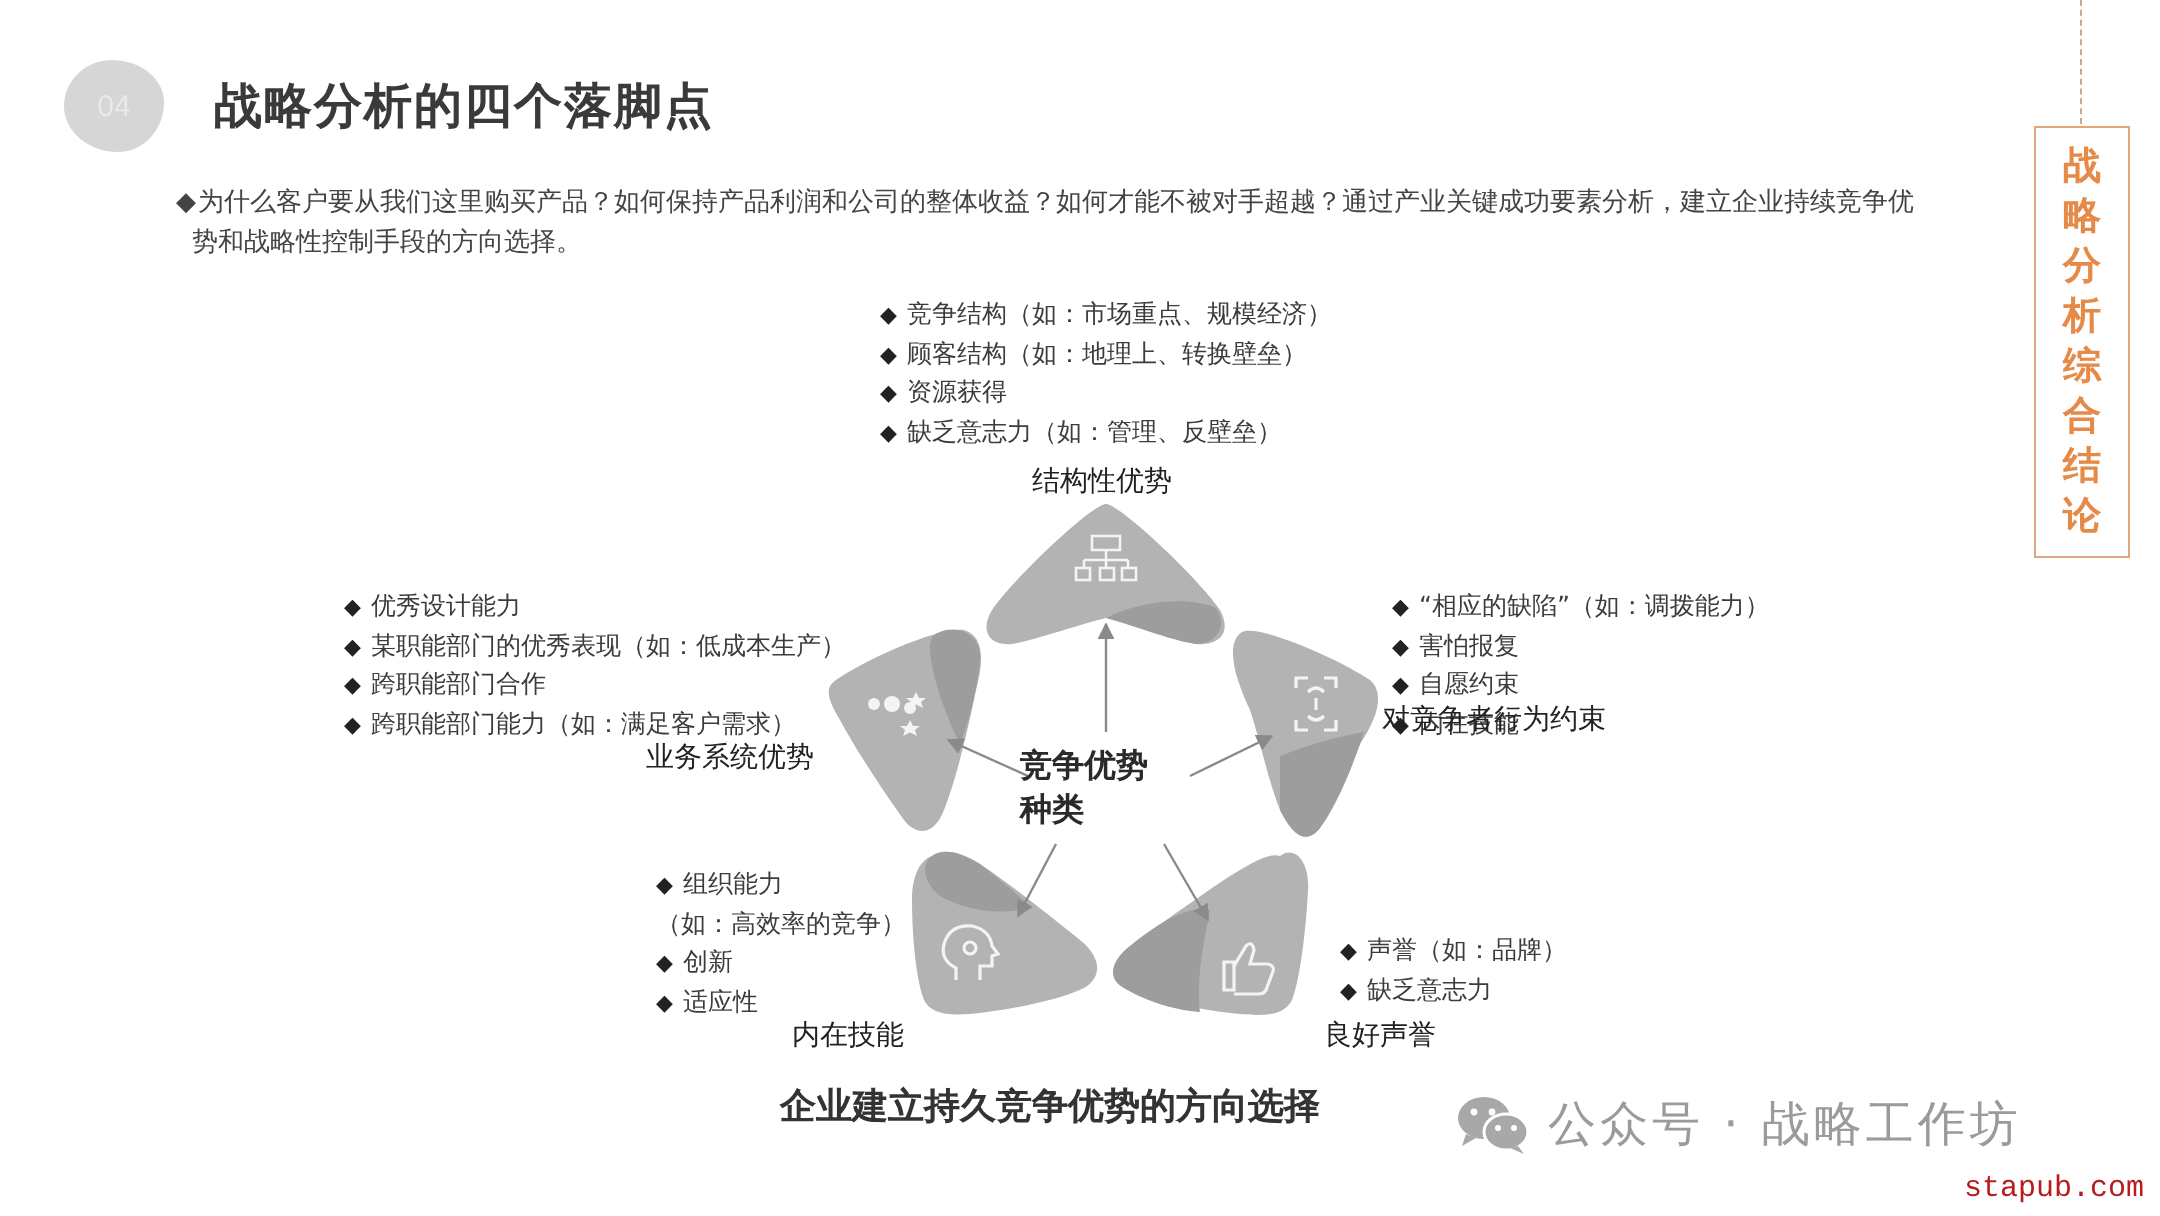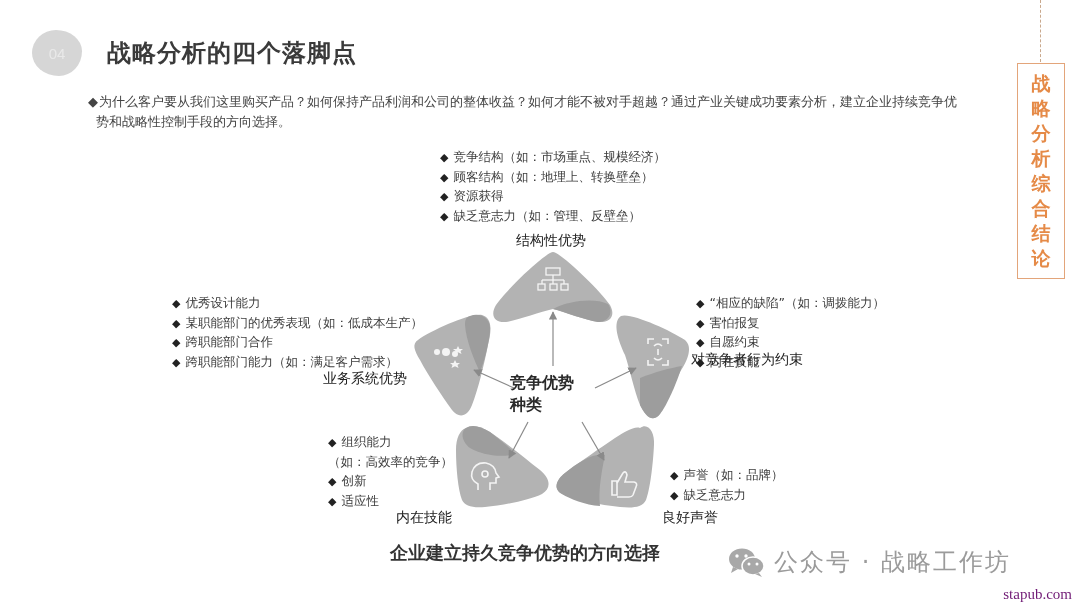--- a/index.html
+++ b/index.html
@@ -51,22 +51,22 @@
   }
   .bottom-caption {
     position: absolute; left: 390px; top: 541px; font-size: 18px; font-weight: bold; color: #333;
   }
   .watermark {
     position: absolute; left: 728px; top: 546px; display: flex; align-items: center;
     font-size: 24px; color: #9b9b9b; letter-spacing: 2px;
   }
   .watermark .wx { width: 38px; height: 30px; position: relative; margin-right: 8px; }
   .site {
-    position: absolute; right: 8px; top: 586px; font-family: Liberation Serif, serif;
-    font-size: 15px; color: #701a75;
+    position: absolute; right: 8px; top: 586px; font-family: Liberation Mono, monospace;
+    font-size: 15px; color: #b91c1c;
   }
 </style>
 </head>
 <body>
 
 <div class="badge">04</div>
 <div class="title">战略分析的四个落脚点</div>
 
 <div class="intro">
   <span class="diamond">◆</span><span>为什么客户要从我们这里购买产品？如何保持产品利润和公司的整体收益？如何才能不被对手超越？通过产业关键成功要素分析，建立企业持续竞争优</span>

